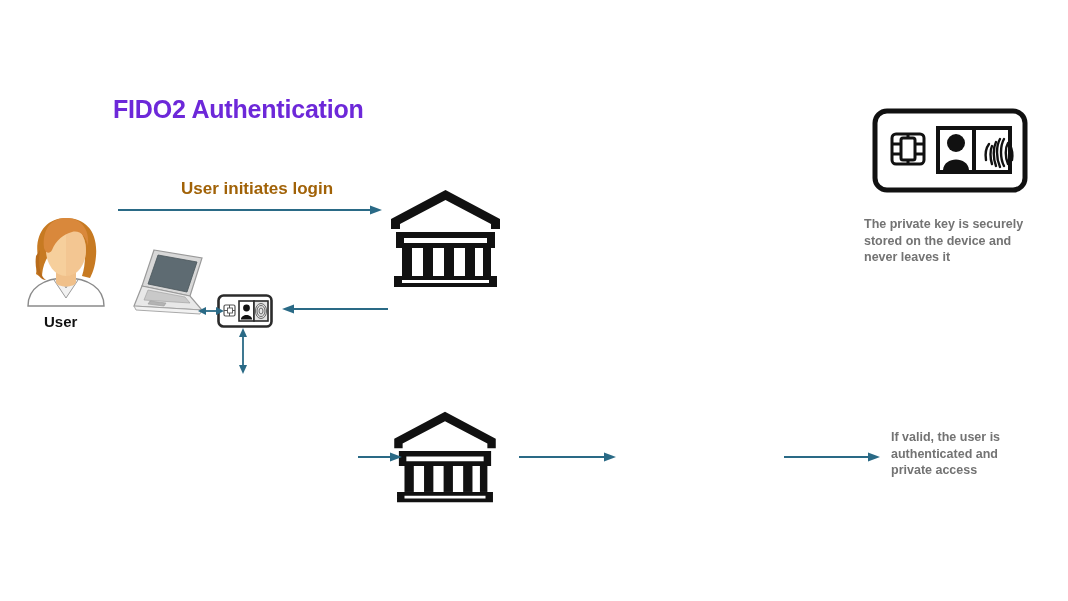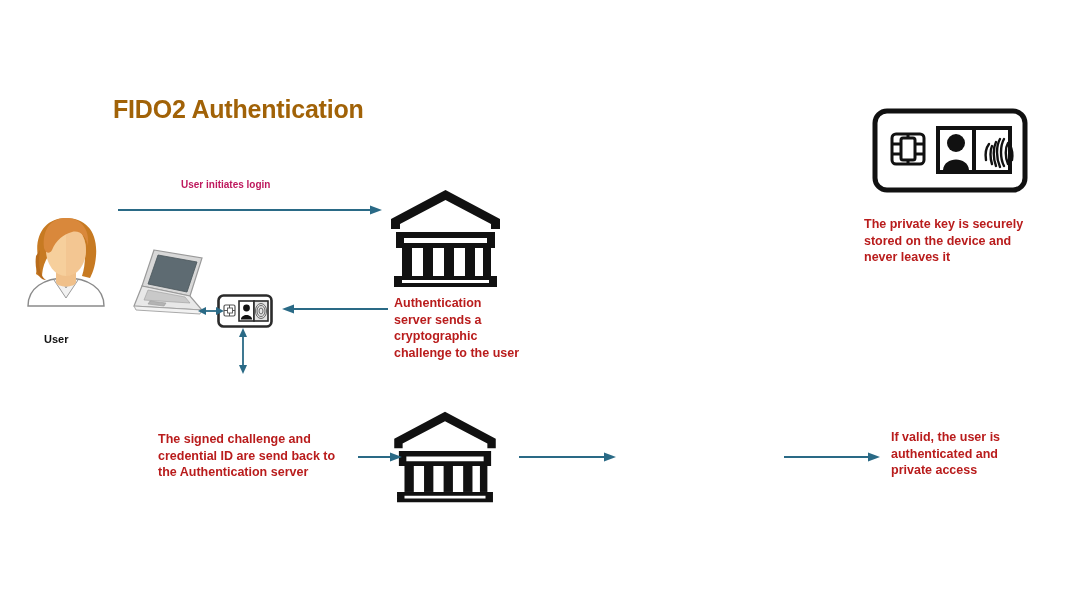--- a/index.html
+++ b/index.html
@@ -20,40 +20,39 @@
     overflow: hidden;
   }
   .abs { position: absolute; }
 
   
   #page-title {
     left: 113px;
     top: 95px;
     font-size: 25px;
     font-weight: bold;
-    color: #a16207;
+    color: #6d28d9;
     letter-spacing: -0.2px;
     white-space: nowrap;
   }
 
   
   .note {
     font-size: 12.5px;
     font-weight: bold;
-    color: #b91c1c;
+    color: #737373;
     line-height: 16.5px;
     white-space: pre-line;
   }
   #user-label {
     left: 44px;
     top: 313px;
-    font-size: 11px;
+    font-size: 15px;
     font-weight: bold;
     color: #111111;
-    margin-top: 20px;
   }
   #lbl-initiates-login { left: 181px; top: 179px; }
   #note-challenge  { left: 394px; top: 295px; width: 160px; }
   #note-device-signs { left: 159px; top: 379px; width: 200px; }
   #note-signed-challenge { left: 158px; top: 431px; width: 200px; }
   #note-verify { left: 622px; top: 423px; width: 150px; }
   #note-valid  { left: 891px; top: 429px; width: 140px; }
   #note-private-key { left: 864px; top: 216px; width: 185px; }
 
   
@@ -202,21 +201,21 @@
       </g>
     </svg>
   </div>
 
   <div class="abs" id="arrow-login">
     <svg width="264" height="14" viewBox="0 0 264 14">
       <line x1="0" y1="7" x2="254" y2="7" stroke="#2a6a86" stroke-width="1.8"></line>
       <path d="M264 7 L252 2.5 L252 11.5 Z" fill="#2a6a86"></path>
     </svg>
   </div>
-  <div class="abs" id="lbl-initiates-login" style="position:absolute;left:181px;top:179px;font-size:10px;font-weight:bold;color:#be185d;white-space:nowrap;">User initiates login</div>
+  <div class="abs" id="lbl-initiates-login" style="position:absolute;left:181px;top:179px;font-size:17px;font-weight:bold;color:#a16207;white-space:nowrap;">User initiates login</div>
 
   <div class="abs" id="arrow-challenge">
     <svg width="106" height="14" viewBox="0 0 106 14">
       <line x1="106" y1="7" x2="11" y2="7" stroke="#2a6a86" stroke-width="1.8"></line>
       <path d="M0 7 L12 2.5 L12 11.5 Z" fill="#2a6a86"></path>
     </svg>
   </div>
 
   <div class="abs" id="arrow-device-bi">
     <svg width="26" height="14" viewBox="0 0 26 14">
@@ -248,27 +247,20 @@
     </svg>
   </div>
 
   <div class="abs" id="arrow-to-valid">
     <svg width="96" height="14" viewBox="0 0 96 14">
       <line x1="0" y1="7" x2="86" y2="7" stroke="#2a6a86" stroke-width="1.8"></line>
       <path d="M96 7 L84 2.5 L84 11.5 Z" fill="#2a6a86"></path>
     </svg>
   </div>
 
-  <div class="abs note" id="note-challenge">Authentication
-server sends a
-cryptographic
-challenge to the user</div>
-  <div class="abs note" id="note-signed-challenge">The signed challenge and
-credential ID are send back to
-the Authentication server</div>
   <div class="abs note" id="note-valid">If valid, the user is
 authenticated and
 private access</div>
   <div class="abs note" id="note-private-key">The private key is securely
 stored on the device and
 never leaves it</div>
 
 </div>
 
 </body></html>

